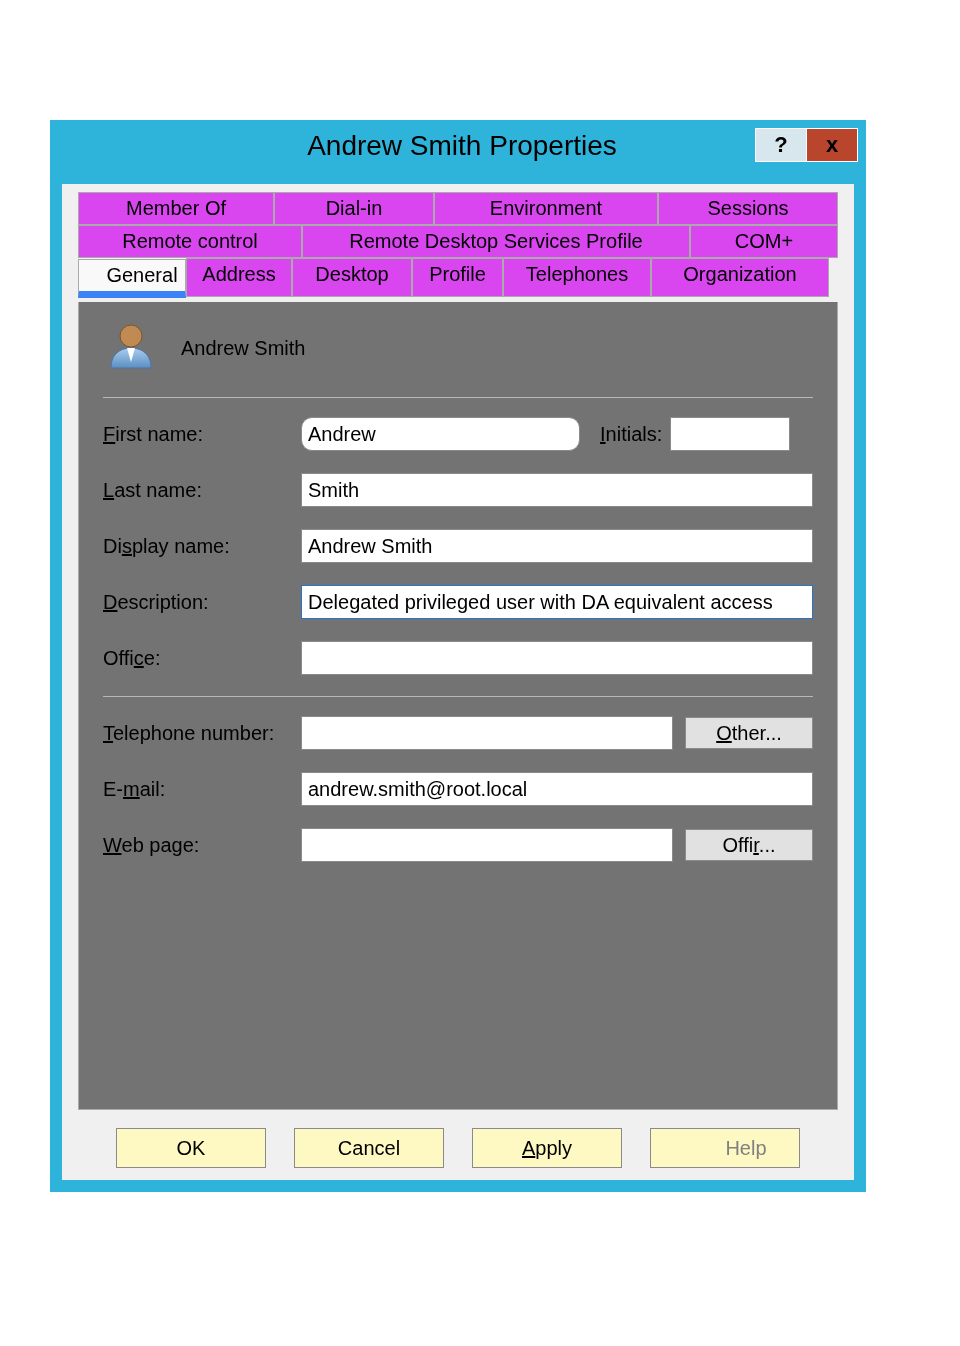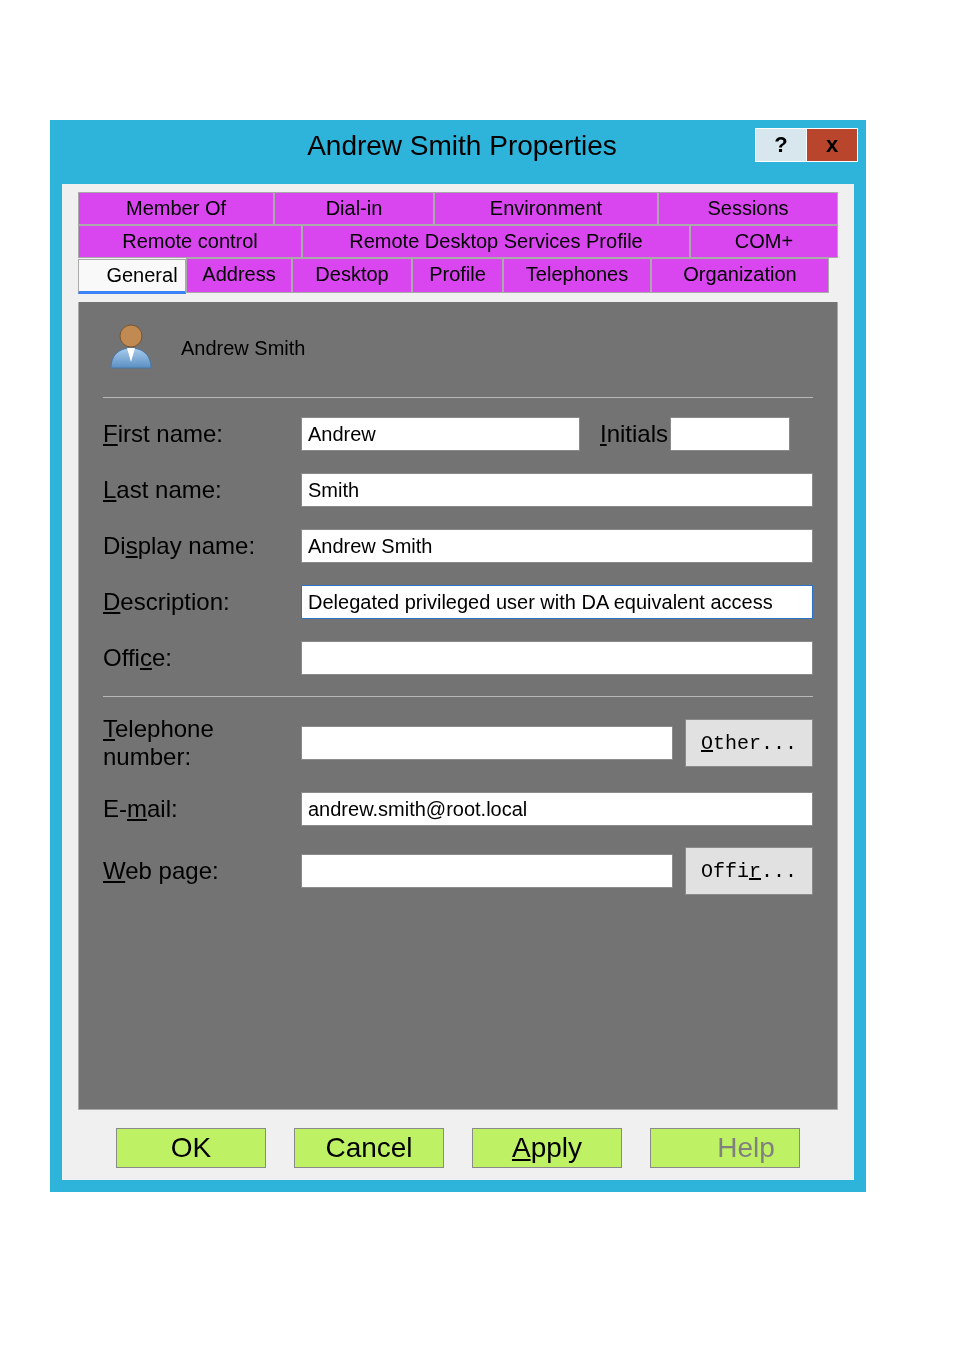--- a/index.html
+++ b/index.html
@@ -62,21 +62,21 @@
     background: #d946ef;
     text-align: center;
     padding: 4px 6px;
     font-size: 20px;
     white-space: nowrap;
     overflow: hidden;
     cursor: default;
   }
   .tab.active {
     background: #f9f9f9;
-    border-bottom: 3px solid #3b82f6;
+    border-bottom: 7px solid #3b82f6;
     position: relative;
     top: 1px;
     padding-left: 26px;
   }
   .panel {
     position: absolute;
     left: 16px; right: 16px;
     top: 118px;
     bottom: 70px;
     background: #737373;
@@ -98,62 +98,62 @@
   }
   .row {
     display: flex;
     align-items: center;
     margin-bottom: 20px;
     min-height: 36px;
   }
   .lbl {
     width: 198px;
     flex: 0 0 198px;
-    font-size: 24px;
+    font-size: 20px;
   }
   .underline { text-decoration: underline; }
   input.text {
     flex: 1;
     height: 34px;
     padding: 2px 6px;
     border: 1px solid #8a8a8a;
     background: #fff;
     font-family: inherit;
     font-size: 20px;
     outline: none;
   }
   input.text.active {
     border: 1px solid #2a74c7;
   }
   .mini-gap { width: 20px; flex: 0 0 20px; }
   .ini-label { width: 70px; flex: 0 0 70px; }
   input.initials { width: 120px; flex: 0 0 120px; }
   .btn-other {
-    width: 128px; height: 48px;
+    width: 128px; height: 32px;
     border: 1px solid #8a8a8a;
     background: #e1e1e1;
-    font-family: Liberation Mono, monospace;
+    font-family: Liberation Sans, sans-serif;
     font-size: 20px;
     margin-left: 12px;
     cursor: default;
   }
   .footer {
     position: absolute;
     left: 0; right: 0; bottom: 12px;
     display: flex;
     justify-content: center;
     gap: 28px;
     padding: 0 16px;
   }
   .footer button {
     width: 150px; height: 40px;
     border: 1px solid #8a8a8a;
-    background: #bef264;
+    background: #fef9c3;
     font-family: inherit;
-    font-size: 28px;
+    font-size: 20px;
     cursor: default;
   }
   .footer button.disabled {
     color: #808080;
     padding-left: 48px;
   }
   .user-name {
     font-size: 20px;
     margin-left: 22px;
   }
@@ -216,21 +216,21 @@
       </div>
 
       <div class="divider"></div>
 
       <div class="form">
 
         <div class="row">
           <div class="lbl">
             <span class="underline">F</span><span>irst name:</span>
           </div>
-          <input class="text" style="flex: 0 0 240px;" type="text" value="Andrew">
+          <input class="text" style="flex: 0 0 240px; border-radius: 11px;" type="text" value="Andrew">
           <div class="mini-gap"></div>
           <div class="lbl ini-label">
             <span class="underline">I</span><span>nitials:</span>
           </div>
           <input class="text initials" type="text" value="" style="">
         </div>
 
         <div class="row">
           <div class="lbl">
             <span class="underline">L</span><span>ast name:</span>

